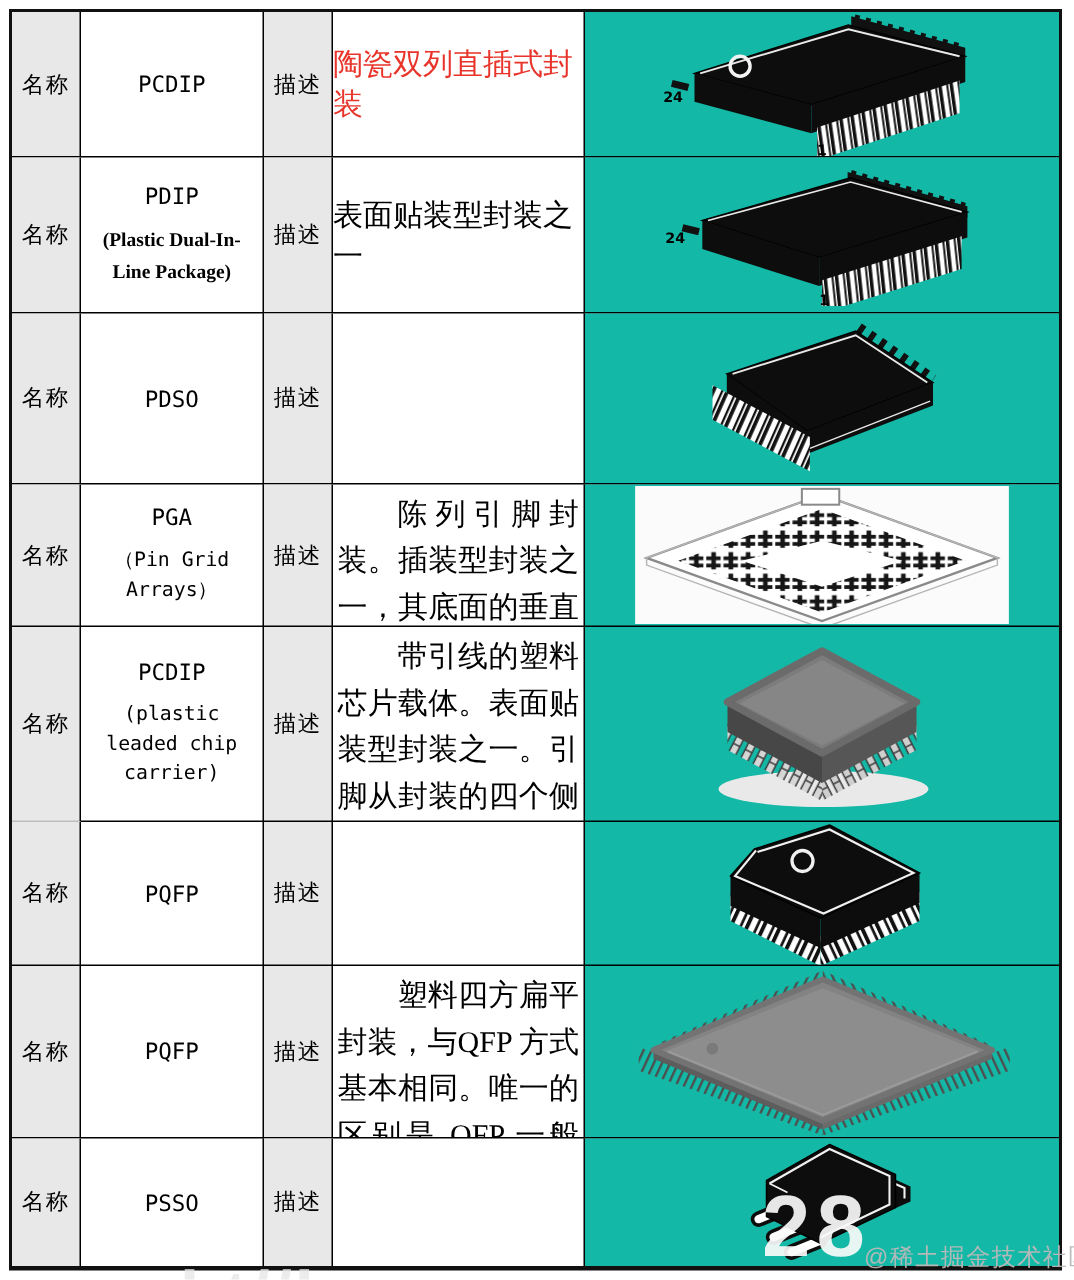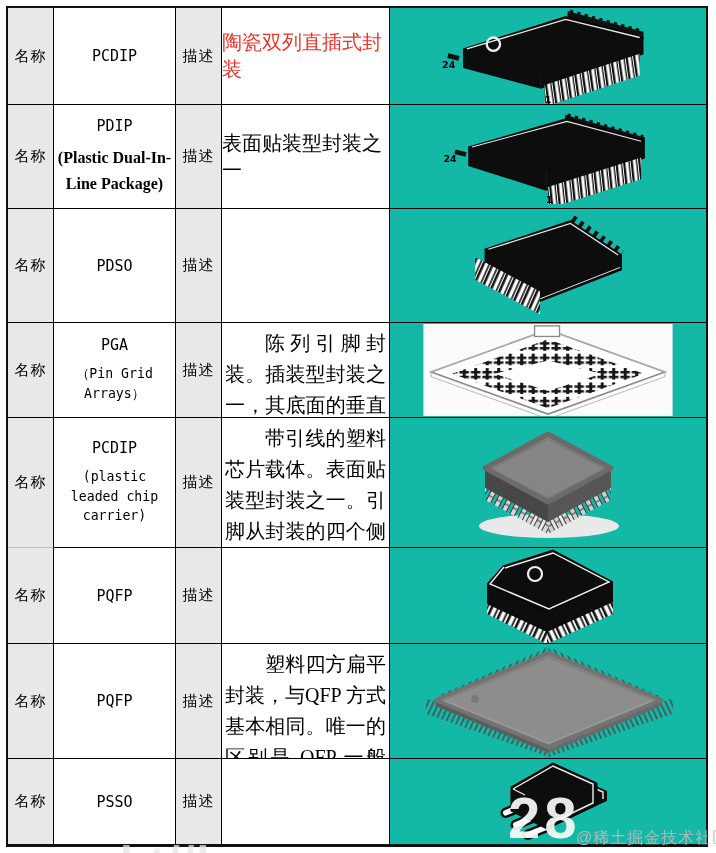--- a/index.html
+++ b/index.html
@@ -11,21 +11,21 @@
     grid-template-rows:97px 104px 114px 95px 130px 96px 115px 1fr;}
   .cell{border-right:1px solid #000;border-bottom:1px solid #000;box-sizing:border-box;
     display:flex;align-items:center;justify-content:center;overflow:hidden;position:relative;}
   .cell.last-col{border-right:none;}
   .cell.last-row{border-bottom:none;}
   .hdr{background:#e8e8e8;font-size:15px;letter-spacing:1px;}
   .lite{border-bottom-color:#bdbdbd;}
   .pkg{flex-direction:column;gap:10px;text-align:center;
     font-family:"DejaVu Sans Mono","Liberation Mono",monospace;font-size:15px;}
   .pkg .sub{font-size:13.2px;line-height:1.5;padding:0 3px;}
-  .pkg .sub.serifb{font-family:"Liberation Serif",serif;font-weight:bold;font-size:16px;line-height:1.6;}
+  .pkg .sub.serifb{font-family:"Liberation Serif",serif;font-weight:bold;font-size:13px;line-height:1.6;}
   .desc{font-size:20px;}
   .desc.center{justify-content:center;}
   .desc.para{align-items:flex-start;justify-content:flex-end;}
   .desc.para .t{display:block;padding:5px 3px 0 3px;text-align:justify;text-indent:2em;
     line-height:1.55;width:100%;box-sizing:border-box;}
   .red{color:#e8342a;}
   .imgc{background:#14b8a6;}
   svg{display:block;}
   .wm{position:absolute;font-family:"Liberation Sans","DejaVu Sans",sans-serif;
     font-weight:bold;pointer-events:none;z-index:5;}

